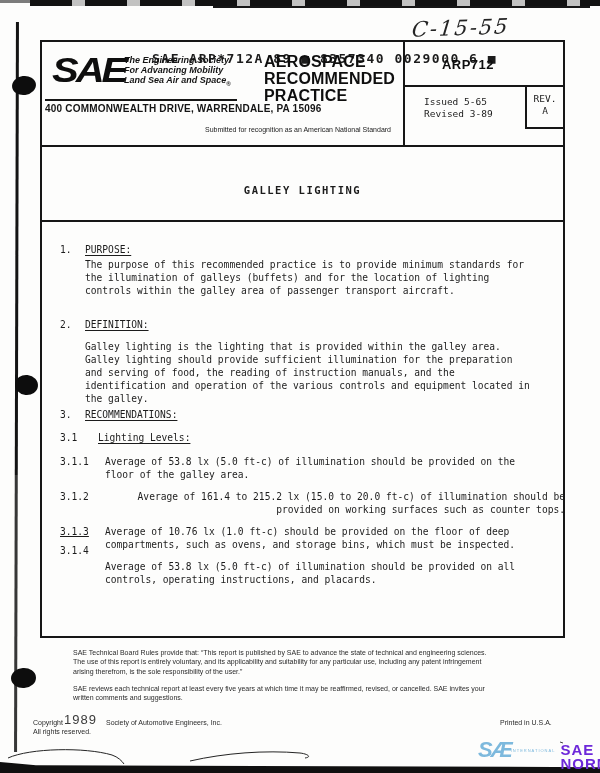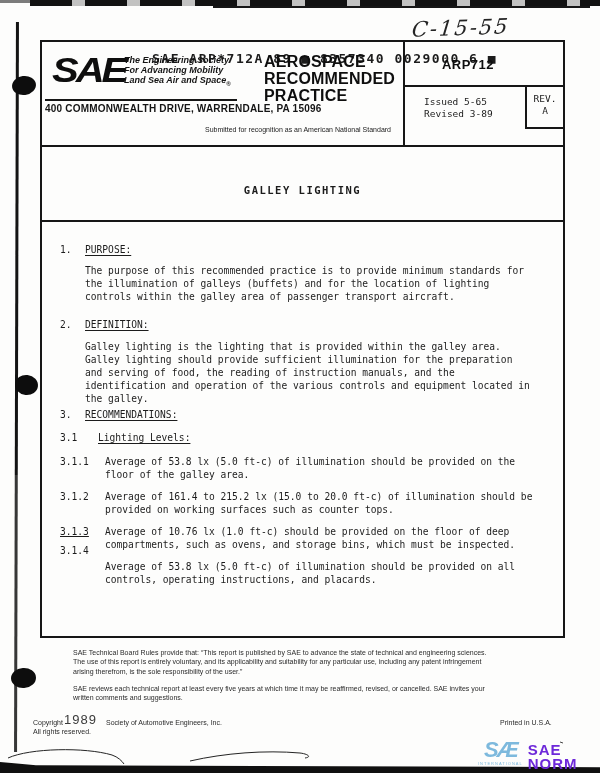--- a/index.html
+++ b/index.html
@@ -48,21 +48,21 @@
   .uh{text-decoration:underline;text-underline-offset:1.5px;}
   
   .smalltxt{font-size:7px;line-height:9.3px;color:#2a2a2a;white-space:pre-line;}
   .copyright-label{left:33px;top:719px;font-size:7px;color:#2a2a2a;}
   .copyright-year{left:64px;top:712px;font-size:13px;color:#3a3a3a;letter-spacing:1px;}
   .copyright-owner{left:106px;top:719px;font-size:7px;color:#2a2a2a;}
   .rights{left:33px;top:728px;font-size:7px;color:#2a2a2a;}
   .printed{left:500px;top:719px;font-size:7px;color:#2a2a2a;}
   
   .watermark{left:478px;top:740px;display:flex;align-items:flex-start;gap:5px;}
-  .wm-left{display:flex;flex-direction:column;align-items:center;text-align:right;}
+  .wm-left{display:flex;flex-direction:row;align-items:center;text-align:right;}
   .wm-sae{font-weight:900;font-style:italic;font-size:22px;line-height:20px;letter-spacing:-2px;color:#7db9dd;}
   .wm-intl{font-size:4px;letter-spacing:1px;color:#7db9dd;margin-top:1px;}
   .wm-right{display:flex;flex-direction:column;align-items:center;margin-top:3px;}
   .wm-norm{font-weight:900;font-size:15px;line-height:14px;letter-spacing:1px;color:#6d28d9;}
   .creases{left:0;top:0;width:600px;height:773px;pointer-events:none;}
 </style>
 </head>
 <body>
 
 <div class="page">
@@ -103,21 +103,21 @@
   <div class="abs arp-number">ARP712</div>
   <div class="abs mono issued-block">Issued  5-65
 Revised 3-89</div>
   <div class="abs mono rev-block">REV.
 A</div>
 
   <div class="abs mono doc-title">GALLEY LIGHTING</div>
 
   <div class="abs mono num" style="left:60px;top:243px;">1.</div>
   <div class="abs mono num uh" style="left:85px;top:243px;">PURPOSE:</div>
-  <div class="abs mono bodytxt" style="left:85px;top:264px;width:470px;">The purpose of this recommended practice is to provide minimum standards for
+  <div class="abs mono bodytxt" style="left:85px;top:258px;width:470px;">The purpose of this recommended practice is to provide minimum standards for
 the illumination of galleys (buffets) and for the location of lighting
 controls within the galley area of passenger transport aircraft.</div>
 
   <div class="abs mono num" style="left:60px;top:318px;">2.</div>
   <div class="abs mono num uh" style="left:85px;top:318px;">DEFINITION:</div>
   <div class="abs mono bodytxt" style="left:85px;top:340px;width:480px;">Galley lighting is the lighting that is provided within the galley area.
 Galley lighting should provide sufficient illumination for the preparation
 and serving of food, the reading of instruction manuals, and the
 identification and operation of the various controls and equipment located in
 the galley.</div>
@@ -126,21 +126,21 @@
   <div class="abs mono num uh" style="left:85px;top:408px;">RECOMMENDATIONS:</div>
 
   <div class="abs mono num" style="left:60px;top:431px;">3.1</div>
   <div class="abs mono num uh" style="left:98px;top:431px;">Lighting Levels:</div>
 
   <div class="abs mono num" style="left:60px;top:455px;">3.1.1</div>
   <div class="abs mono bodytxt" style="left:105px;top:455px;width:460px;">Average of 53.8 lx (5.0 ft-c) of illumination should be provided on the
 floor of the galley area.</div>
 
   <div class="abs mono num" style="left:60px;top:490px;text-align:right;">3.1.2</div>
-  <div class="abs mono bodytxt" style="left:105px;top:490px;width:460px;">Average of 161.4 to 215.2 lx (15.0 to 20.0 ft-c) of illumination should be
+  <div class="abs mono bodytxt" style="left:105px;top:490px;width:460px;text-align:right;">Average of 161.4 to 215.2 lx (15.0 to 20.0 ft-c) of illumination should be
 provided on working surfaces such as counter tops.</div>
 
   <div class="abs mono num" style="left:60px;top:525px;text-decoration:underline;">3.1.3</div>
   <div class="abs mono bodytxt" style="left:105px;top:525px;width:460px;">Average of 10.76 lx (1.0 ft-c) should be provided on the floor of deep
 compartments, such as ovens, and storage bins, which must be inspected.</div>
 
   <div class="abs mono num" style="left:60px;top:544px;">3.1.4</div>
   <div class="abs mono bodytxt" style="left:105px;top:560px;width:460px;">Average of 53.8 lx (5.0 ft-c) of illumination should be provided on all
 controls, operating instructions, and placards.</div>
 

